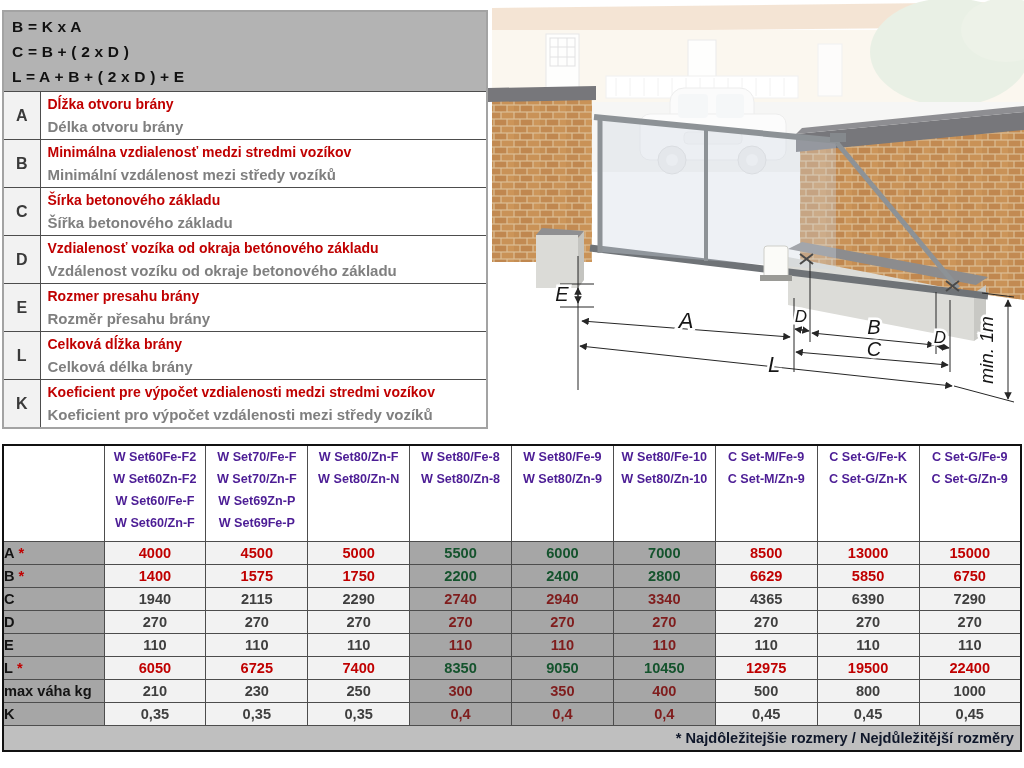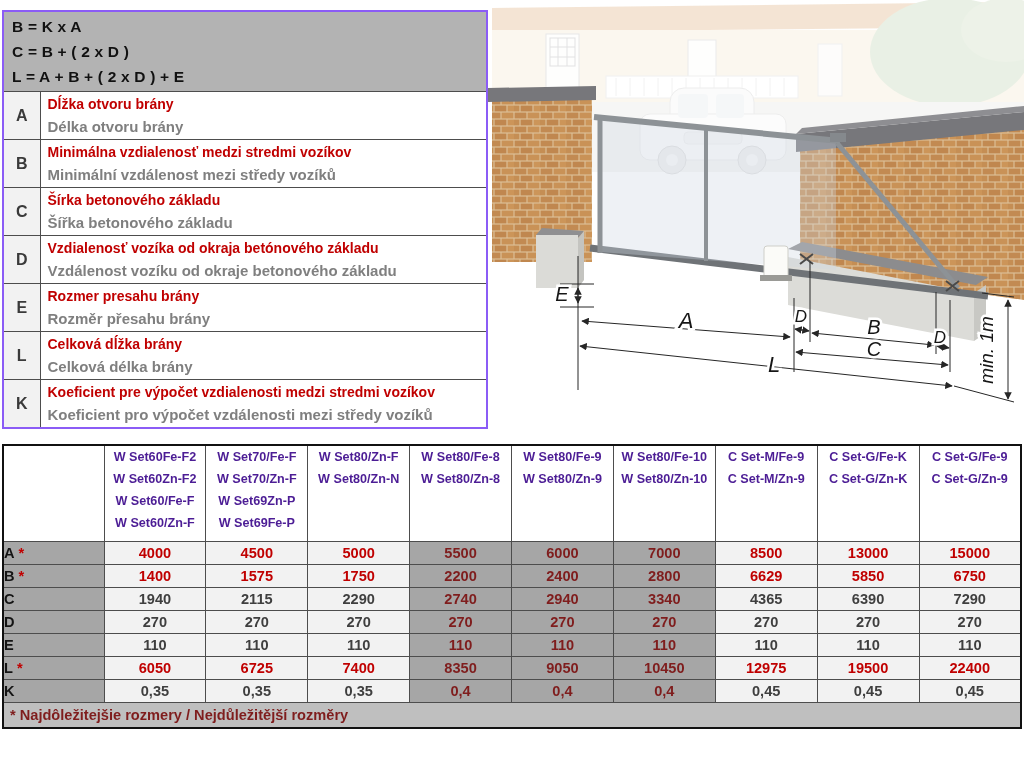--- a/index.html
+++ b/index.html
@@ -4,21 +4,21 @@
 <style>
   * { box-sizing: border-box; }
   html,body { margin:0; padding:0; }
   body {
     width:1024px; height:768px; position:relative; background:#ffffff;
     font-family:"Liberation Sans", sans-serif; overflow:hidden;
   }
 
   
   .legend-wrap { position:absolute; left:2px; top:10px; width:486px; }
-  table.legend { border-collapse:collapse; width:100%; border:2px solid #8b5cf6; }
+  table.legend { border-collapse:collapse; width:100%; border:2px solid #a3a3a3; }
   table.legend td { border:1px solid #4d4d4d; }
   .formula-cell { background:#b3b3b3; padding:2px 8px; }
   .formula-cell div { font-weight:bold; font-size:15.5px; color:#111; line-height:25px; letter-spacing:0.2px; }
   td.lk { width:37px; text-align:center; background:#f2f2f2; font-weight:bold; font-size:16px; color:#3a3a3a; }
   td.lt { background:#ffffff; padding:1px 7px; }
   td.lt .sk { color:#c00000; font-weight:bold; font-size:14px; line-height:22.5px; white-space:nowrap; }
   td.lt .cz { color:#7f7f7f; font-weight:bold; font-size:15px; line-height:22.5px; white-space:nowrap; }
 
   
   .illu-wrap { position:absolute; left:488px; top:0; width:536px; height:440px; }
@@ -29,22 +29,22 @@
   table.specs th, table.specs td { border:1px solid #4d4d4d; padding:0; }
   table.specs col.c-label { width:101px; }
   th.corner { background:#ffffff; }
   th.prod { background:#ffffff; vertical-align:top; height:96px; padding-top:3px; }
   th.prod .model { color:#4c1d95; font-weight:bold; font-size:12.6px; line-height:22px; text-align:center; white-space:nowrap; }
   th.rl { background:#a6a6a6; text-align:left; padding:1px 2px 1px 4px; font-size:14.6px; font-weight:bold; color:#141414; height:23px; white-space:nowrap; }
   th.rl .star { color:#c00000; margin-left:4px; }
   td.val { text-align:center; font-weight:bold; font-size:14.6px; background:#f2f2f2; color:#3f3f3f; height:23px; }
   td.val.hl { background:#a6a6a6; color:#7f1d1d; }
   tr.red td.val { color:#c00000;text-align:center; }
-  tr.red td.val.hl { color:#7f1d1d; }
-  tr.foot td { background:#bfbfbf; color:#7f1d1d; font-weight:bold; font-size:14.6px; text-align:left; padding:4px 6px; height:26px; }
+  tr.red td.val.hl { color:#14532d; }
+  tr.foot td { background:#bfbfbf; color:#0f172a; font-weight:bold; font-size:14.6px; text-align:right; padding:4px 6px; height:26px; }
 </style>
 </head>
 <body>
 
 <div class="legend-wrap">
   <table class="legend">
     <tbody>
       <tr>
         <td class="formula-cell" colspan="2" id="formula-cell">
             <div>B = K x A</div>
@@ -348,20 +348,32 @@
           <td class="val">6725</td>
           <td class="val">7400</td>
           <td class="val hl">8350</td>
           <td class="val hl">9050</td>
           <td class="val hl">10450</td>
           <td class="val">12975</td>
           <td class="val">19500</td>
           <td class="val">22400</td>
         </tr>
         <tr>
+          <th class="rl"><span>max váha kg</span></th>
+          <td class="val">210</td>
+          <td class="val">230</td>
+          <td class="val">250</td>
+          <td class="val hl">300</td>
+          <td class="val hl">350</td>
+          <td class="val hl">400</td>
+          <td class="val">500</td>
+          <td class="val">800</td>
+          <td class="val">1000</td>
+        </tr>
+        <tr>
           <th class="rl"><span>K</span></th>
           <td class="val">0,35</td>
           <td class="val">0,35</td>
           <td class="val">0,35</td>
           <td class="val hl">0,4</td>
           <td class="val hl">0,4</td>
           <td class="val hl">0,4</td>
           <td class="val">0,45</td>
           <td class="val">0,45</td>
           <td class="val">0,45</td>

